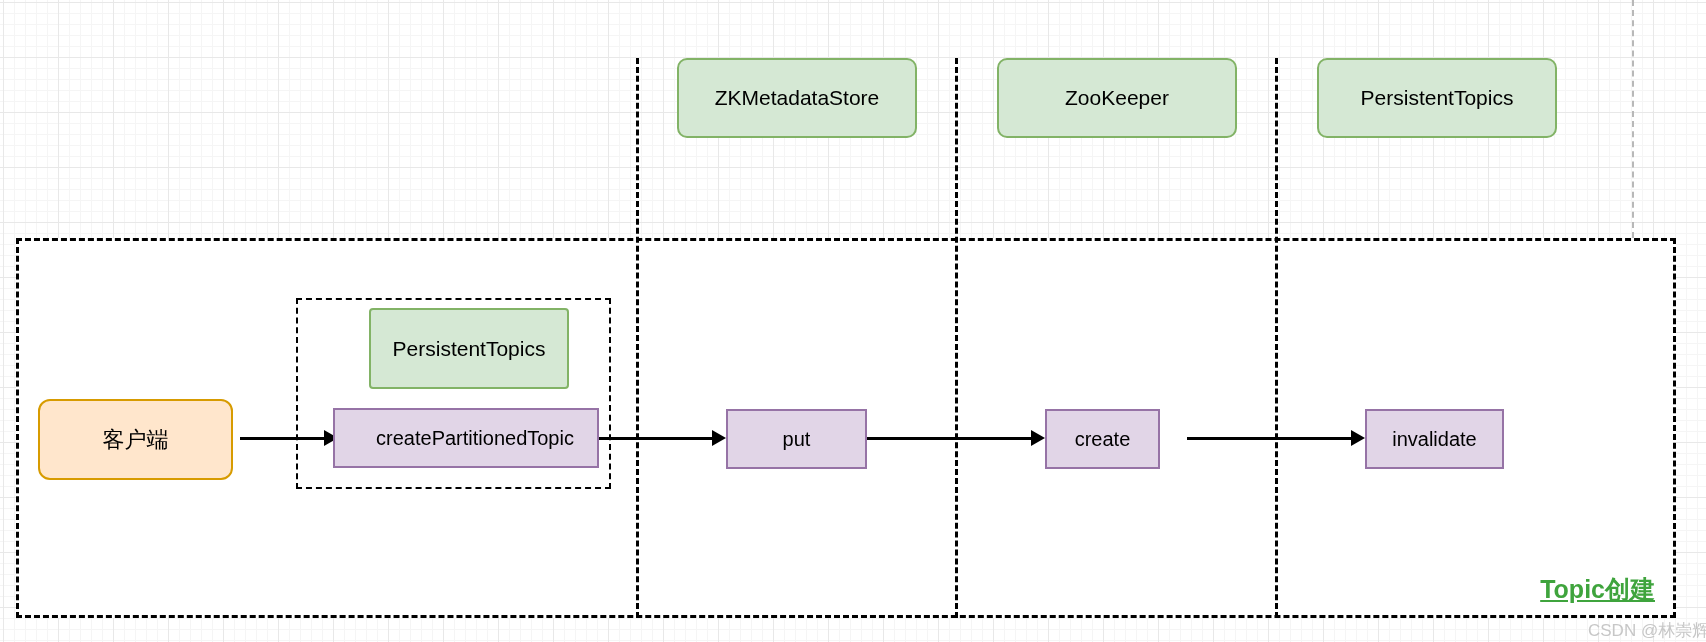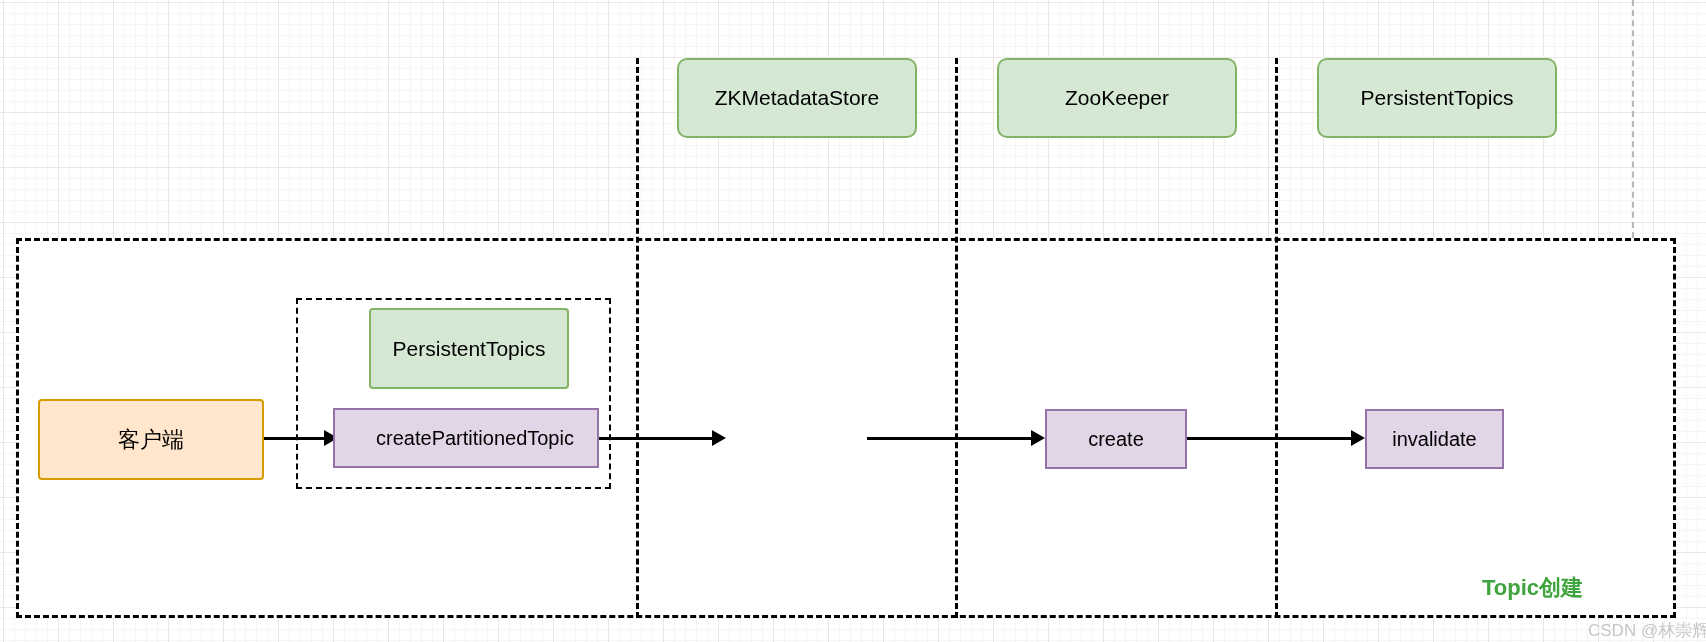--- a/index.html
+++ b/index.html
@@ -59,32 +59,32 @@
   }
   .header-node.h1 { left: 677px; }
   .header-node.h2 { left: 997px; }
   .header-node.h3 { left: 1317px; }
   .class-node {
     left: 369px; top: 308px; width: 200px; height: 81px;
     background: #d5e8d4; border: 2px solid #82b366; border-radius: 4px;
     font-size: 21px;
   }
   .client-node {
-    left: 38px; top: 399px; width: 226px; height: 81px;
-    background: #ffe6cc; border: 2px solid #d79b00; border-radius: 4px;
+    left: 38px; top: 399px; width: 195px; height: 81px;
+    background: #ffe6cc; border: 2px solid #d79b00; border-radius: 12px;
     font-size: 22px;
   }
   .method-node {
     top: 409px; height: 60px;
     background: #e1d5e7; border: 2px solid #9673a6;
     font-size: 20px;
   }
   .m-cpt { left: 333px; width: 266px; top: 408px; padding-left: 18px; }
   .m-put { left: 726px; width: 141px; }
-  .m-create { left: 1045px; width: 142px; text-align: center; }
+  .m-create { left: 1045px; width: 115px; text-align: center; }
   .m-invalidate { left: 1365px; width: 139px; }
 
   
   .arrow { top: 430px; height: 16px; z-index: 2; }
   .arrow .shaft {
     position: absolute; left: 0; right: 11px; top: 6.5px; height: 0;
     border-top: 3px solid #000000;
   }
   .arrow .head {
     position: absolute; right: 0; top: 0; width: 0; height: 0;
@@ -92,23 +92,24 @@
     border-bottom: 8px solid transparent;
     border-left: 14px solid #000000;
   }
   .arrow.a1 { left: 240px; width: 98px; }
   .arrow.a2 { left: 599px; width: 127px; }
   .arrow.a3 { left: 867px; width: 178px; }
   .arrow.a4 { left: 1187px; width: 178px; }
 
   .caption {
     left: 1410px; top: 573px; width: 245px;
-    text-align: center;
-    font-size: 22px; font-weight: bold; color: #3fa43d;
+    text-align: right;
+    font-size: 25px; font-weight: bold; color: #3fa43d;
     z-index: 3;
+    text-decoration: underline;
   }
   .watermark {
     left: 1588px; top: 619px; width: 118px;
     font-size: 17px; color: #c7c7c7; white-space: nowrap;
     z-index: 4;
   }
 </style>
 </head>
 <body>
 
@@ -137,20 +138,23 @@
     <span>PersistentTopics</span>
   </div>
 
   <div class="abs node client-node">
     <span>客户端</span>
   </div>
 
   <div class="abs node method-node m-cpt">
     <span>createPartitionedTopic</span>
   </div>
+  <div class="abs node method-node m-put">
+    <span>put</span>
+  </div>
   <div class="abs node method-node m-create">
     <span>create</span>
   </div>
   <div class="abs node method-node m-invalidate">
     <span>invalidate</span>
   </div>
 
   <div class="abs arrow a1">
     <div class="shaft"></div>
     <div class="head"></div>

